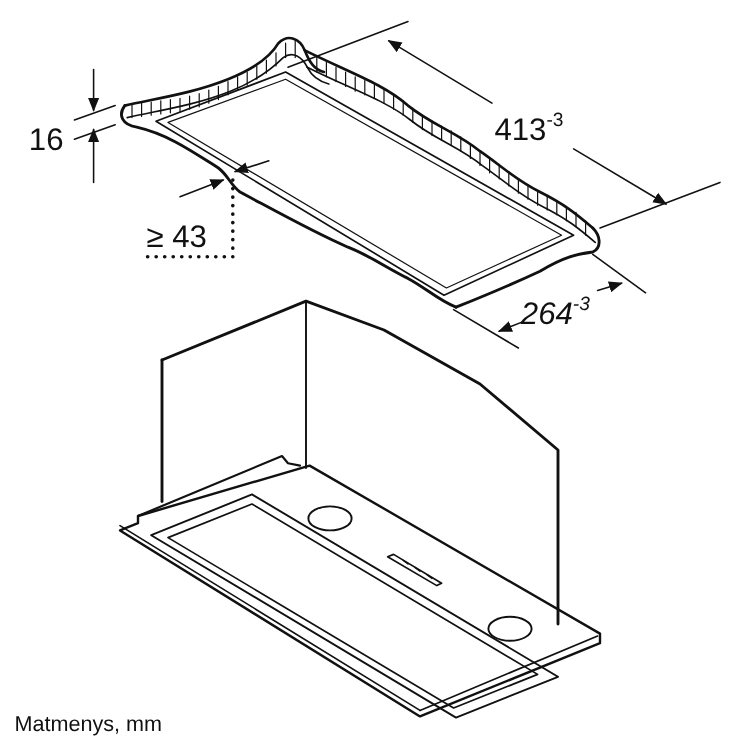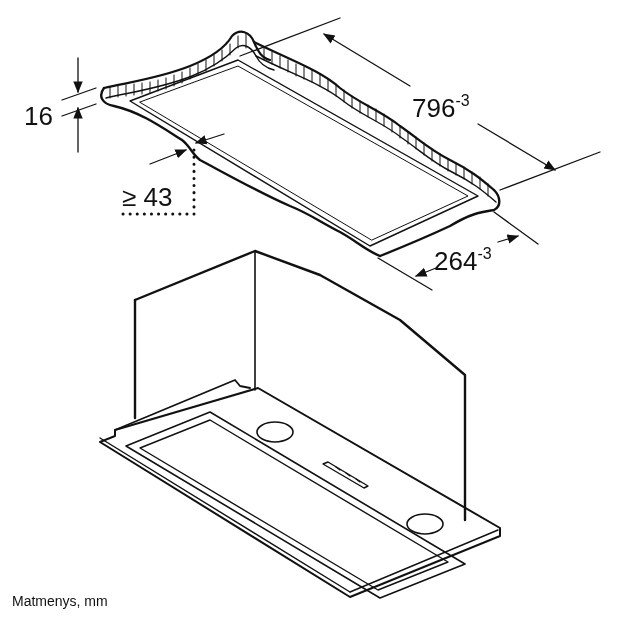--- a/index.html
+++ b/index.html
@@ -1,21 +1,21 @@
 <!DOCTYPE html>
 <html><head>
 <meta charset="utf-8">
 <style>
   html, body { margin: 0; padding: 0; background: #ffffff; }
   #stage { position: relative; width: 625px; height: 625px; background: #ffffff; overflow: hidden; padding-left: 28px; }
   svg { position: absolute; left: 0; top: 0; }
   .lbl { position: absolute; font-family: "Liberation Sans", sans-serif; color: #111111; white-space: nowrap; line-height: 1; }
   .dim { font-size: 26px; }
   .dim sup { font-size: 16px; position: relative; top: -2px; vertical-align: top; }
-  .caption { font-size: 14px; }
+  .caption { font-size: 18px; }
 </style>
 </head>
 <body>
 
 <div id="stage">
   <svg width="625" height="625" viewBox="0 0 625 625" fill="none" stroke="#111" stroke-linecap="round" stroke-linejoin="round">
     <defs>
       <marker id="arr" viewBox="0 0 10 10" refX="9" refY="5" markerWidth="9" markerHeight="9" orient="auto-start-reverse">
         <path d="M0,1 L10,5 L0,9 z" fill="#111" stroke="none"></path>
       </marker>
@@ -91,21 +91,21 @@
       <line x1="346" y1="473" x2="350" y2="476" stroke-width="1.2"></line>
       <line x1="356" y1="479" x2="360" y2="482" stroke-width="1.2"></line>
     </g>
   </svg>
 
   <div class="lbl dim" style="left:24px; top:103px;">16</div>
 
   <div class="lbl dim" style="left:122px; top:184px;">≥ 43</div>
 
   <div class="lbl dim" style="left:412px; top:95px;">
-    <span>796</span><sup>-3</sup>
+    <span>413</span><sup>-3</sup>
   </div>
 
-  <div class="lbl dim" style="left:434px; top:248px;">
+  <div class="lbl dim" style="left:434px; top:248px;font-style:italic;">
     <span>264</span><sup>-3</sup>
   </div>
 
   <div class="lbl caption" style="left:12px; top:594px;">Matmenys, mm</div>
 </div>
 
 </body></html>

